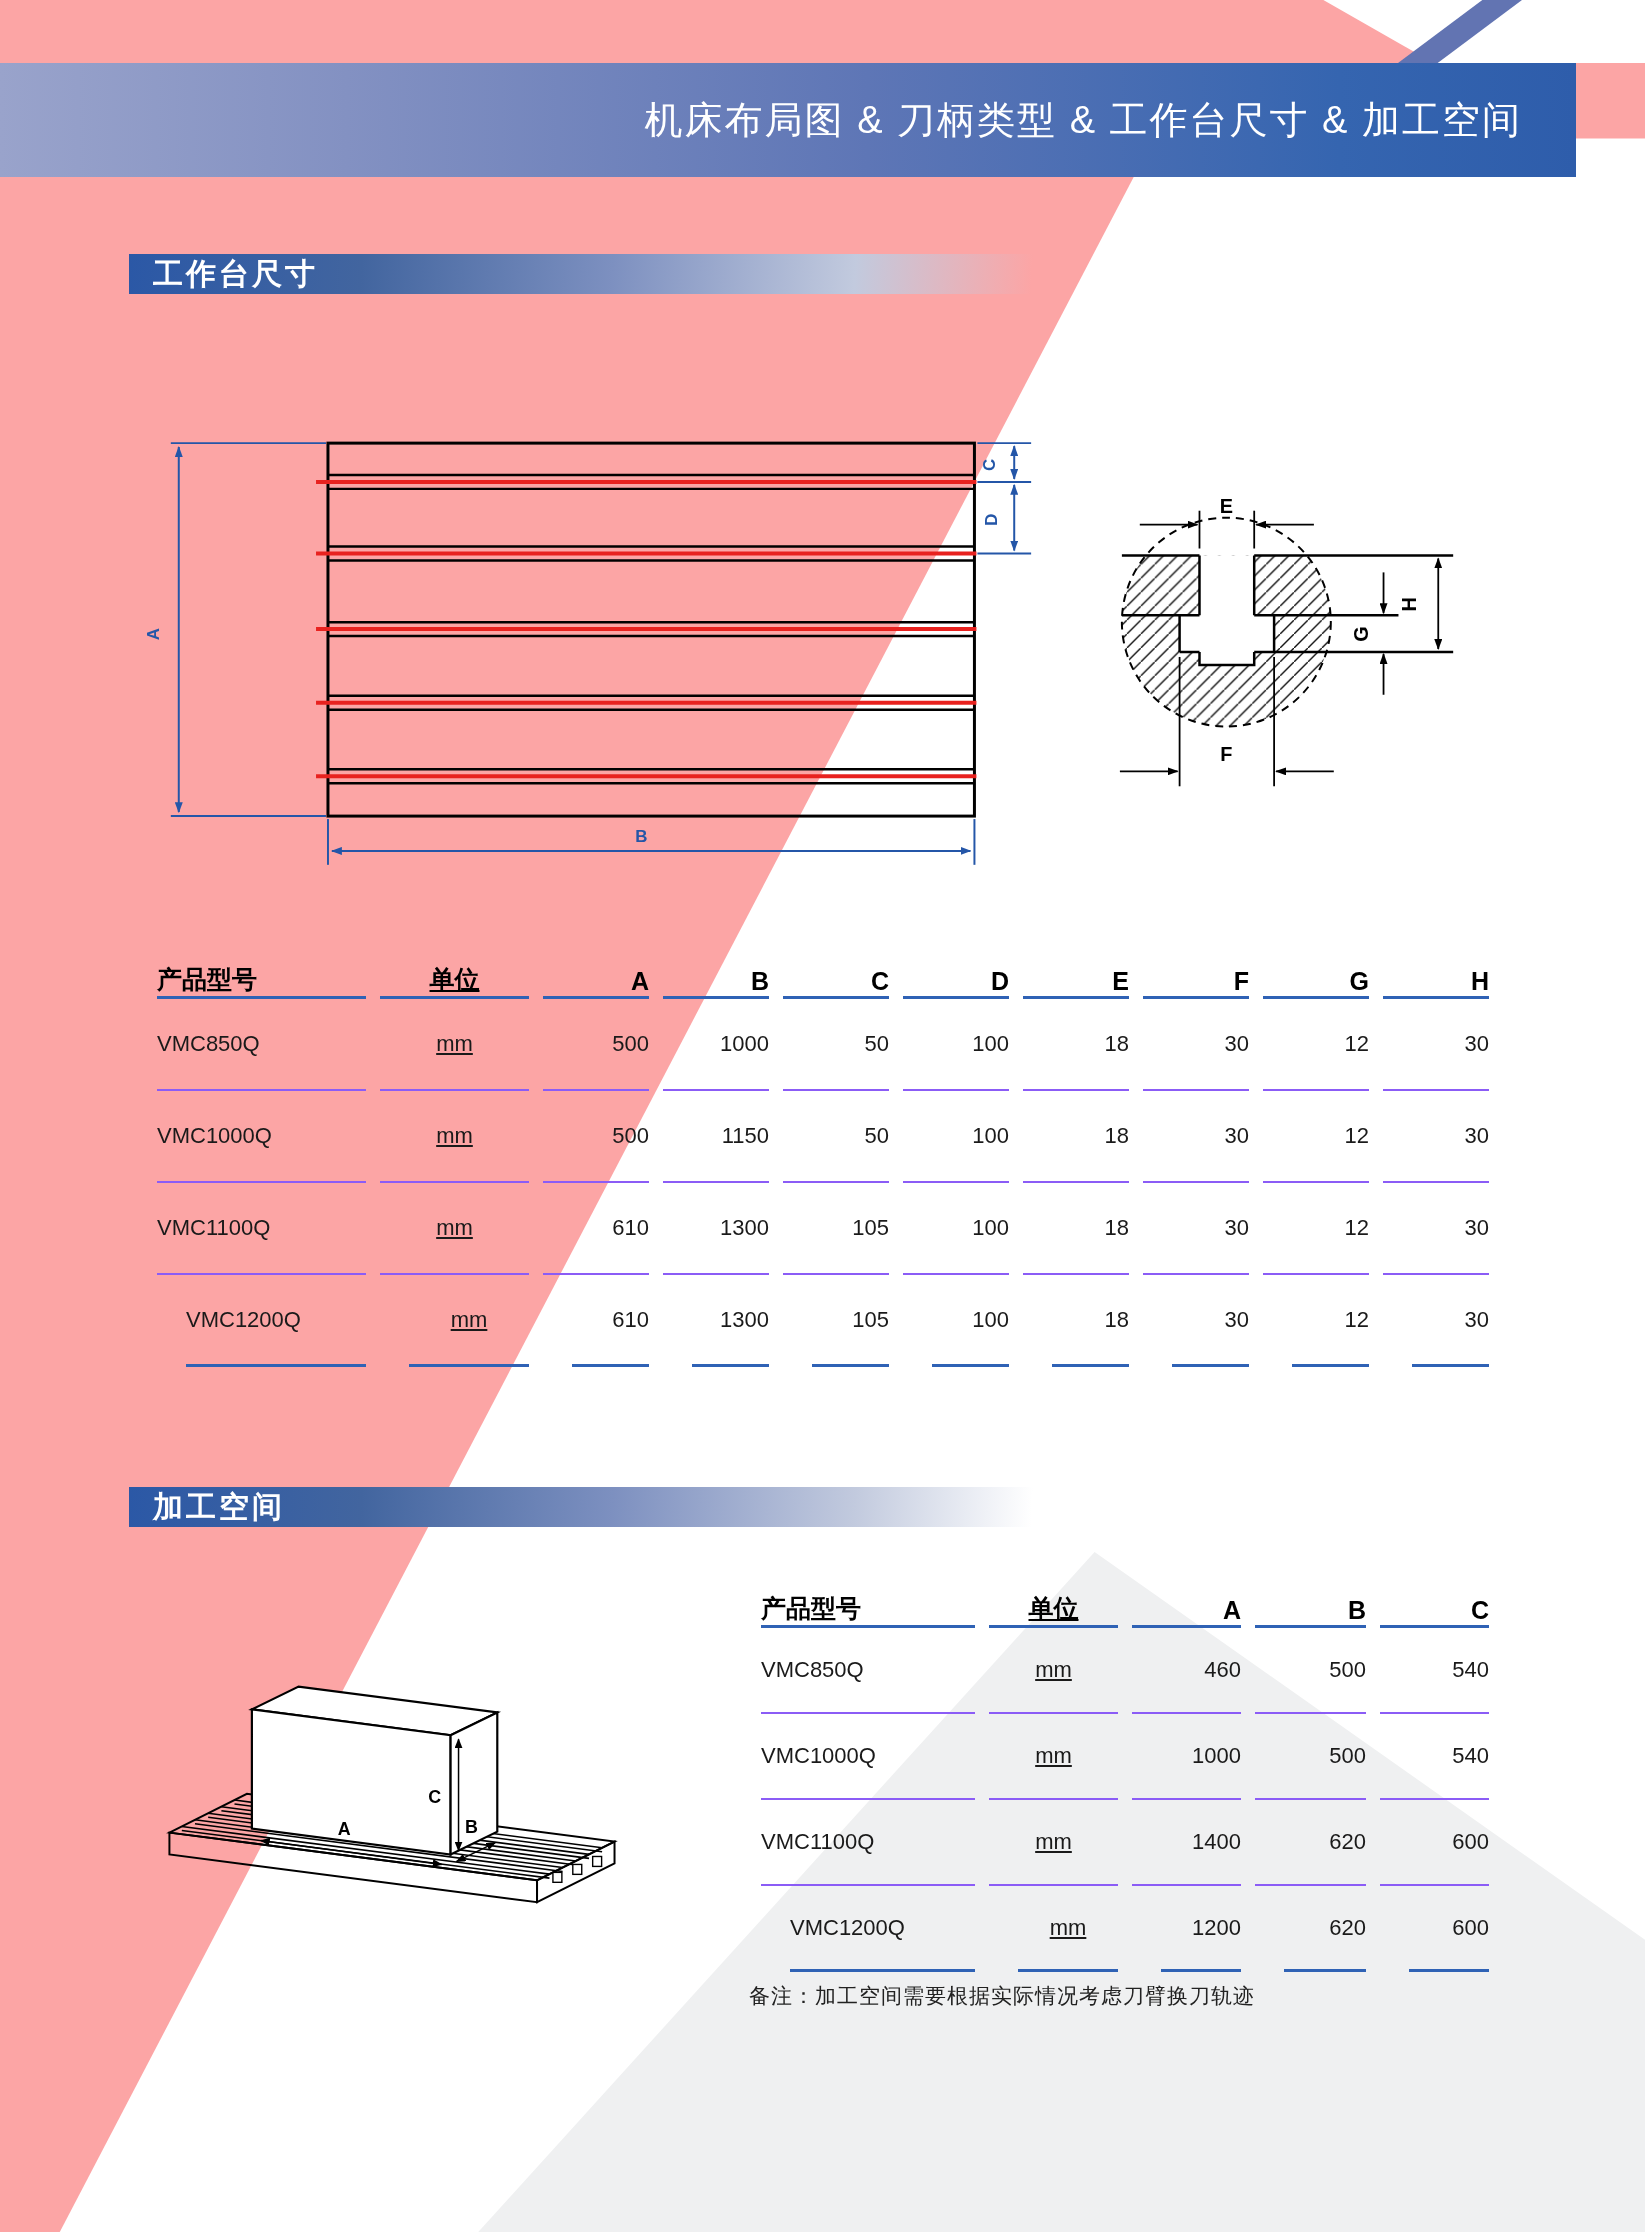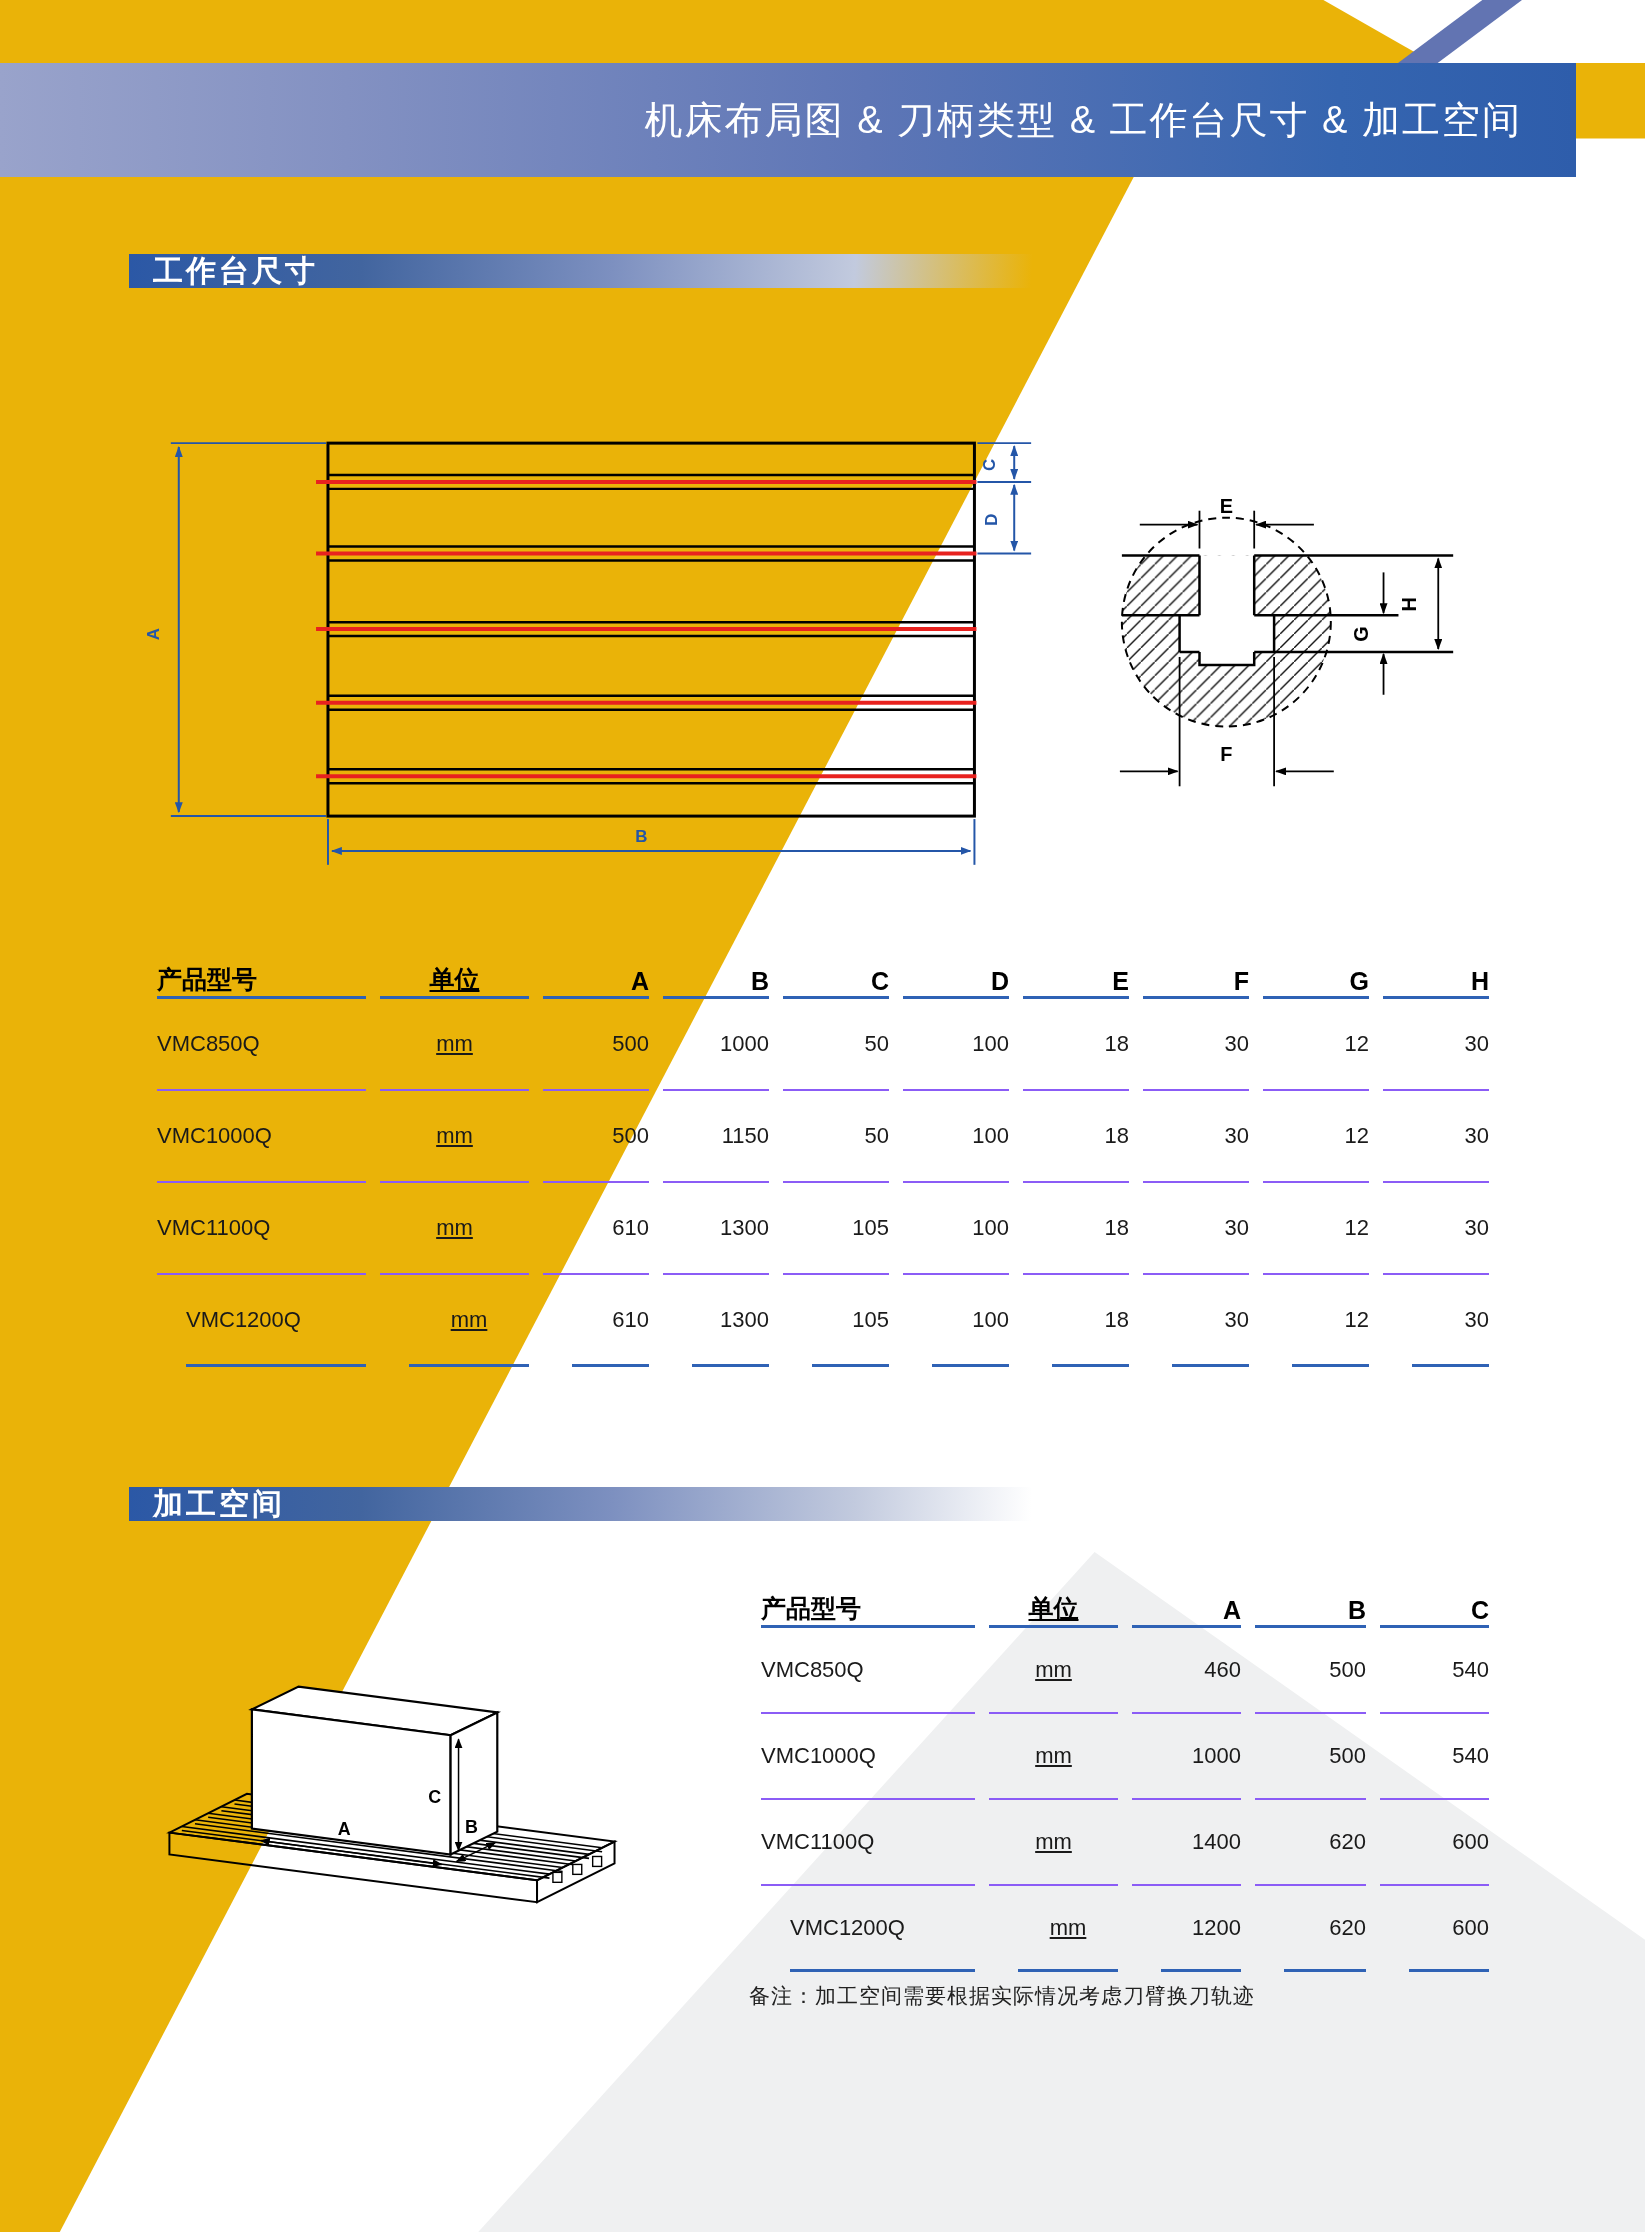--- a/index.html
+++ b/index.html
@@ -1,33 +1,33 @@
 <!DOCTYPE html>
 <html><head>
 <meta charset="utf-8">
 <style>
   html,body{margin:0;padding:0;background:#dfe0e2;}
-  .page{position:relative;width:1646px;height:2233px;background:#eab308;overflow:hidden;
+  .page{position:relative;width:1646px;height:2233px;background:#fca5a5;overflow:hidden;
         font-family:"Liberation Sans","DejaVu Sans",sans-serif;color:#1a1a1a;}
   
   .bg-white-main{position:absolute;left:0;top:0;width:1646px;height:2233px;background:#ffffff;
         clip-path:polygon(70.1% 6.2%,100% 6.2%,100% 100%,3.6% 100%);}
   .bg-gray-overlay{position:absolute;left:0;top:0;width:1646px;height:2233px;background:#eff0f1;
         clip-path:polygon(29% 100%,66.5% 69.5%,100% 86.9%,100% 100%);}
   .corner-white{position:absolute;left:0;top:0;width:1646px;height:63px;background:#ffffff;
         clip-path:polygon(80.4% 0,100% 0,100% 100%,87.1% 100%);}
   .corner-slash{position:absolute;left:1398px;top:0;width:124px;height:63px;background:#6274b2;
         clip-path:polygon(68% 0,100% 0,32% 100%,0 100%);}
   
   .header-bar{position:absolute;left:0;top:63px;width:1576px;height:114px;
         background:linear-gradient(90deg,#99a3cb 0%,#8391c2 22%,#5e76b6 55%,#3565b0 85%,#2e5dab 100%);
         display:flex;align-items:center;justify-content:flex-end;}
   .header-title{color:#ffffff;font-size:38px;font-weight:500;letter-spacing:2px;padding-right:54px;}
   
-  .section-bar{position:absolute;left:129px;width:930px;height:34px;
+  .section-bar{position:absolute;left:129px;width:930px;height:40px;
         background:linear-gradient(93deg,#2b58a6 0%,#42659f 25%,#7d90c0 52%,#c2cade 78%,rgba(239,240,241,0) 97%);
         display:flex;align-items:center;}
   .section-bar span{color:#ffffff;font-size:30px;font-weight:600;letter-spacing:3px;padding-left:24px;}
   .bar-worktable{top:254px;}
   .bar-machining{top:1450px;margin-top:37px;}
   
   .svg-abs{position:absolute;}
   svg text{font-family:"Liberation Sans","DejaVu Sans",sans-serif;}
   .dimL{fill:#2456a8;font-size:17px;font-weight:bold;}
   .dimK{fill:#000000;font-size:20px;font-weight:bold;}

